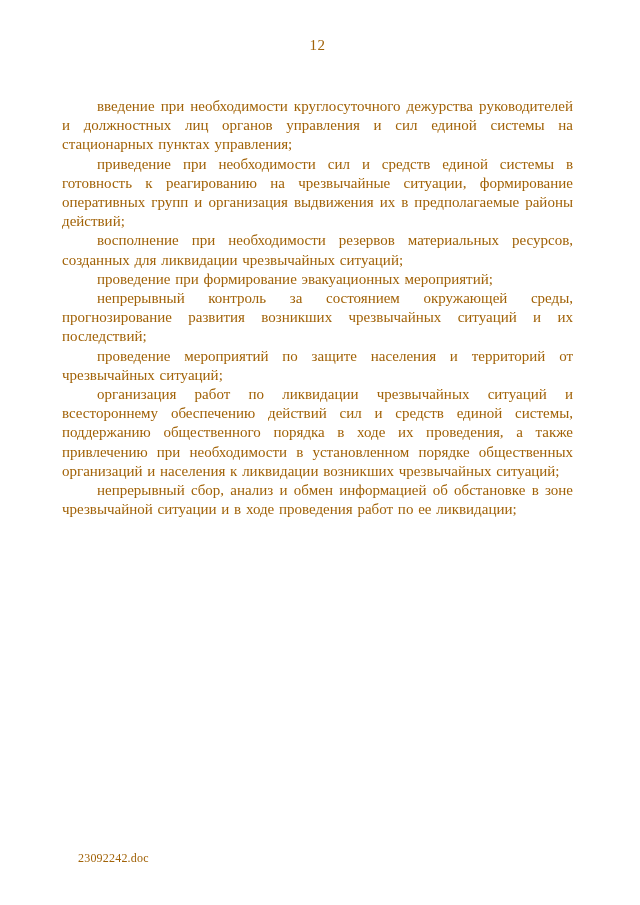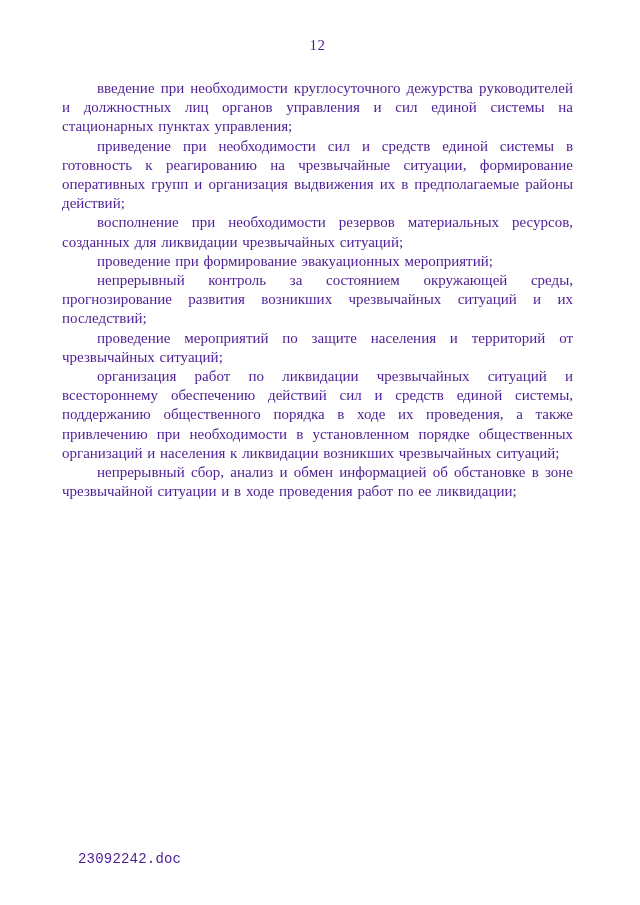--- a/index.html
+++ b/index.html
@@ -5,55 +5,54 @@
   html, body {
     margin: 0;
     padding: 0;
     background: #ffffff;
   }
   .page {
     position: relative;
     width: 640px;
     height: 905px;
     background: #ffffff;
-    color: #4c1d95;
+    color: #a16207;
     font-family: "Liberation Serif", "DejaVu Serif", serif;
     overflow: hidden;
   }
   .page-number {
     position: absolute;
     top: 37px;
     left: 62px;
     width: 511px;
     text-align: center;
     font-size: 15px;
     letter-spacing: 0.5px;
   }
   .body-text {
     position: absolute;
-    top: 79px;
+    top: 97px;
     left: 62px;
     width: 511px;
     font-size: 15px;
     line-height: 19.2px;
     text-align: justify;
   }
   .body-text p {
     margin: 0;
     padding: 0;
     text-indent: 35px;
     word-spacing: 1px;
   }
   .footer-filename {
     position: absolute;
     top: 851px;
     left: 78px;
-    font-size: 14px;
+    font-size: 12px;
     letter-spacing: 0.2px;
-    font-family: Liberation Mono, monospace;
   }
 </style>
 </head>
 <body>
 
 <div class="page">
 
   <div class="page-number">12</div>
 
   <div class="body-text">

